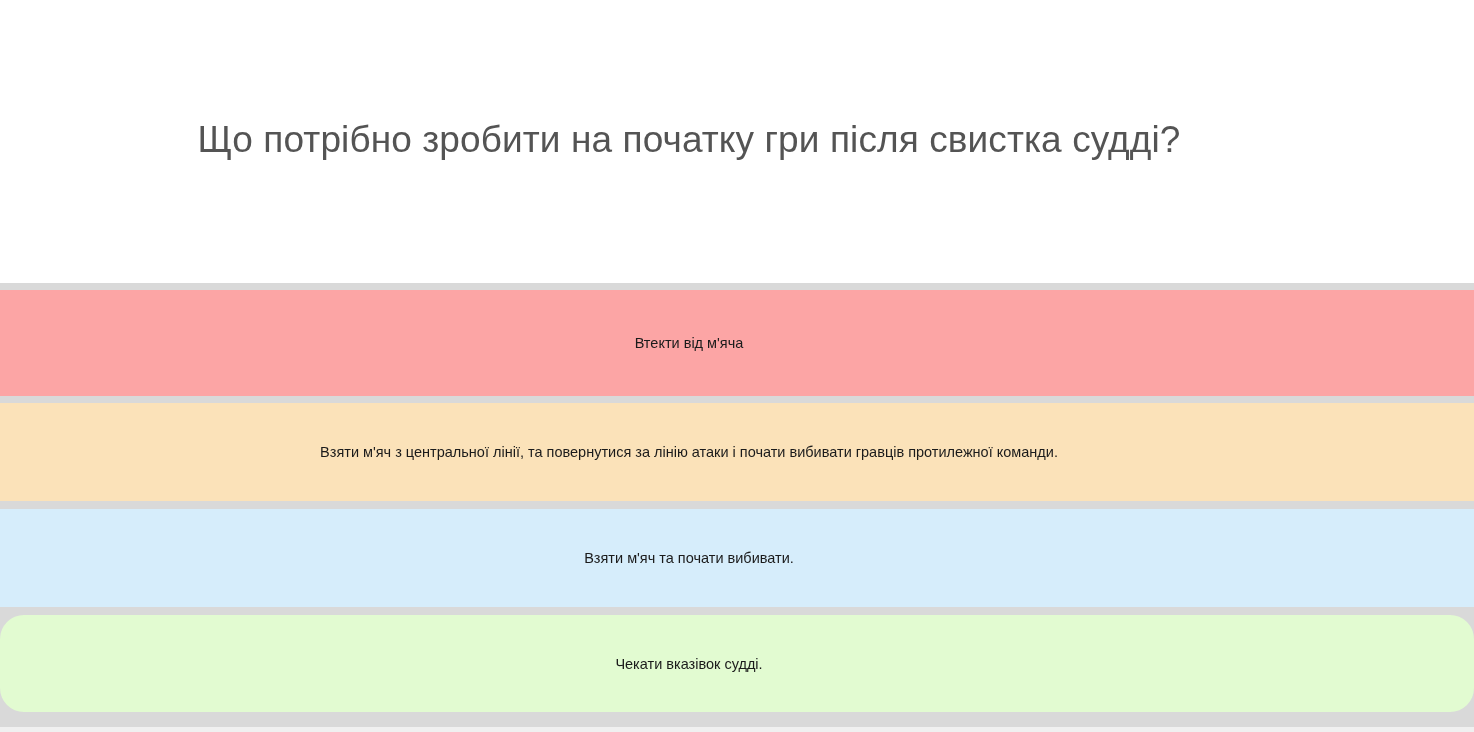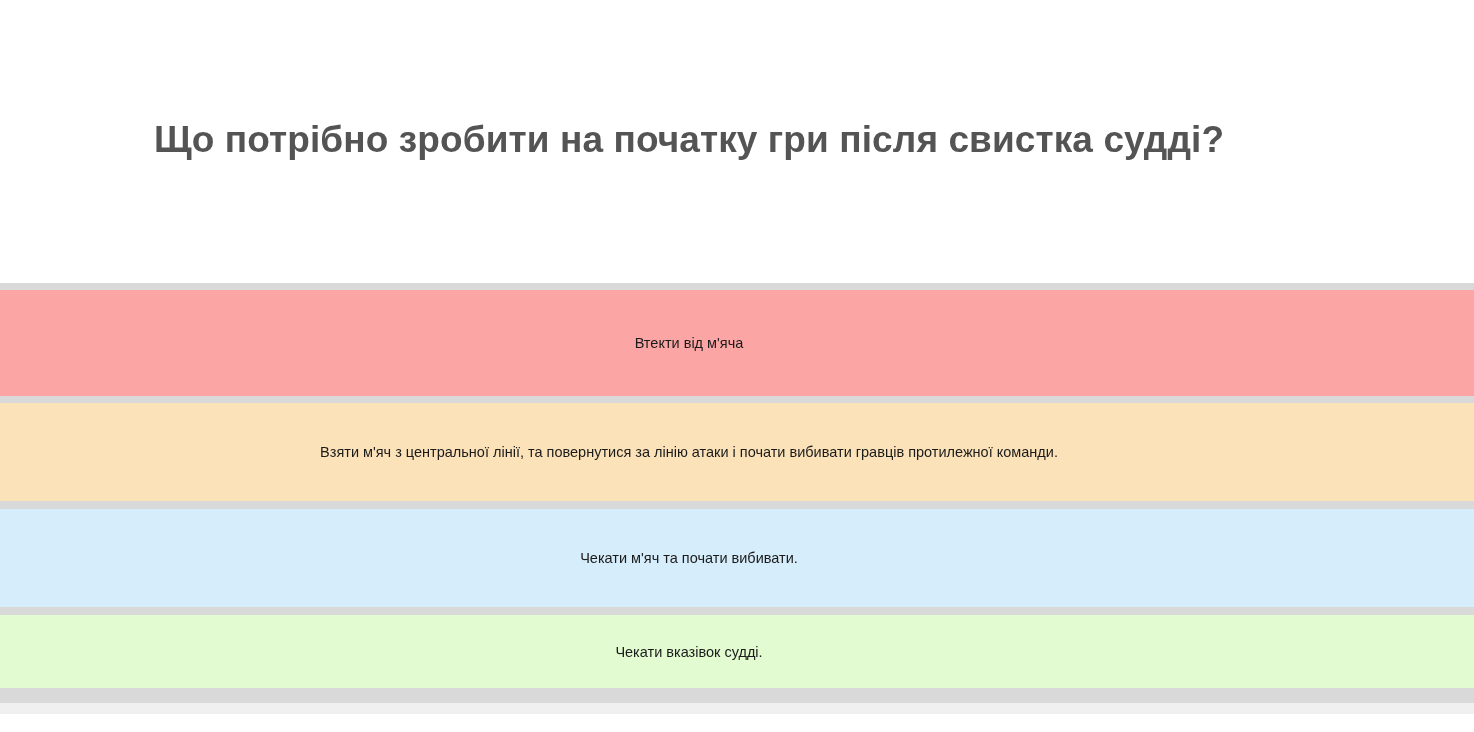--- a/index.html
+++ b/index.html
@@ -29,21 +29,21 @@
     background: #ffffff;
     box-sizing: border-box;
     display: flex;
     align-items: center;
     justify-content: center;
     padding: 0 0 0 0;
   }
   #question-title {
     color: #545454;
     font-size: 37px;
-    font-weight: 700;
+    font-weight: 400;
     line-height: 44px;
     text-align: center;
     letter-spacing: 0.1px;
     white-space: nowrap;
     transform: translate(-48px, -2px);
     font-family: "Liberation Sans", sans-serif;
   }
 
   
   #answers-list {
@@ -73,21 +73,21 @@
   }
 
   .opt-gap {
     width: 1474px;
     background: #d9d9d9;
   }
 
   #answer-0 { height: 106px; }
   #answer-1 { height: 98px; }
   #answer-2 { height: 98px; }
-  #answer-3 { height: 73px; }
+  #answer-3 { height: 97px; border-radius: 24px; }
 
   .gap-0 { height: 7px; }
   .gap-1 { height: 7px; }
   .gap-2 { height: 8px; }
   .gap-3 { height: 8px; }
   .gap-4 { height: 15px; }
 
   #page-footer {
     width: 1474px;
     height: 11px;
@@ -113,21 +113,21 @@
 
     <div class="opt-gap gap-1" style="background: rgb(217, 217, 217);"></div>
 
     <div id="answer-1" class="answer-option" style="background: rgb(251, 226, 185);">
       <span class="answer-text" style="color: rgb(27, 27, 27);">Взяти м'яч з центральної лінії, та повернутися за лінію атаки і почати вибивати гравців протилежної команди.</span>
     </div>
 
     <div class="opt-gap gap-2" style="background: rgb(217, 217, 217);"></div>
 
     <div id="answer-2" class="answer-option" style="background: rgb(214, 237, 251);">
-      <span class="answer-text" style="color: rgb(27, 27, 27);">Чекати м'яч та почати вибивати.</span>
+      <span class="answer-text" style="color: rgb(27, 27, 27);">Взяти м'яч та почати вибивати.</span>
     </div>
 
     <div class="opt-gap gap-3" style="background: rgb(217, 217, 217);"></div>
 
     <div id="answer-3" class="answer-option" style="background: rgb(226, 251, 209);">
       <span class="answer-text" style="color: rgb(27, 27, 27);">Чекати вказівок судді.</span>
     </div>
 
     <div class="opt-gap gap-4" style="background: rgb(217, 217, 217);"></div>
 

